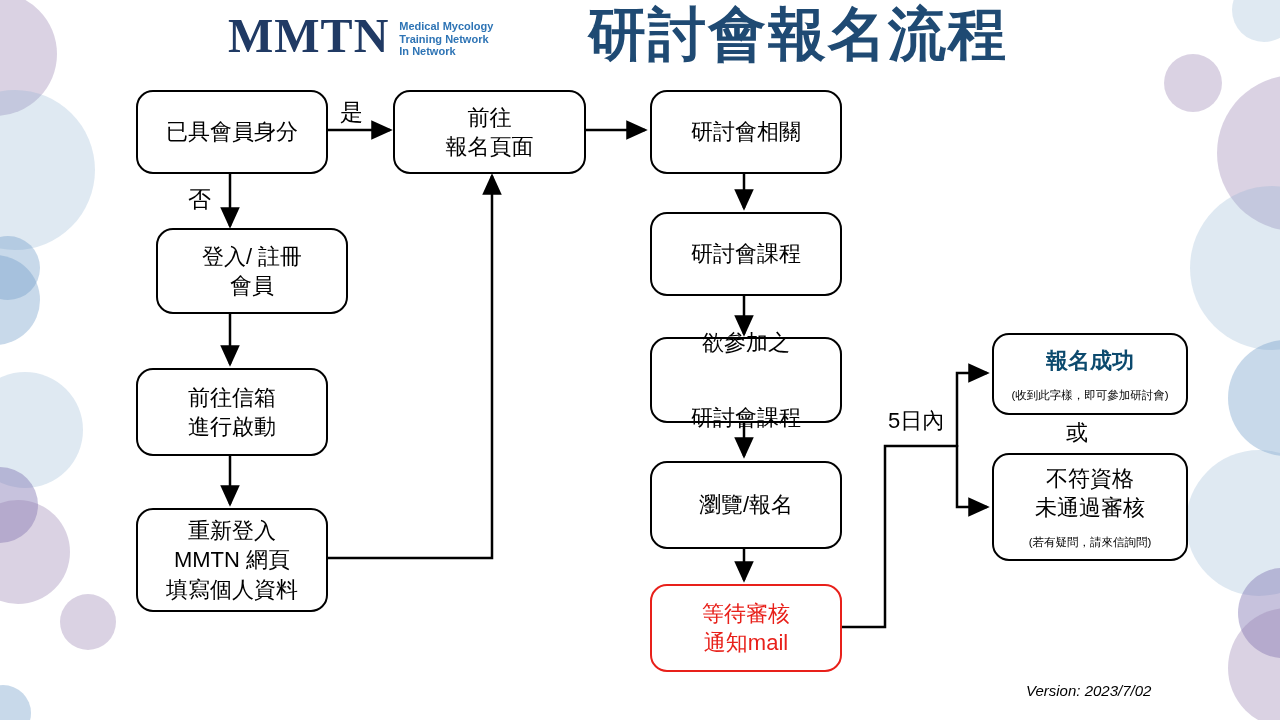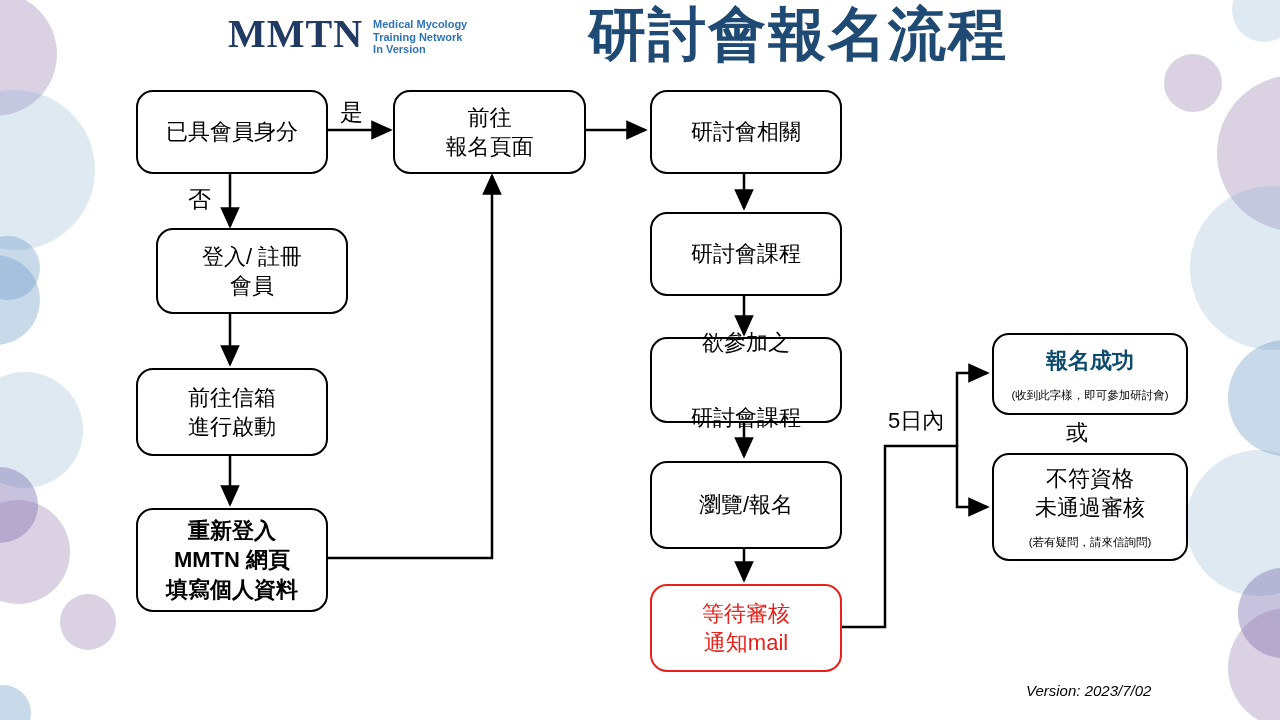--- a/index.html
+++ b/index.html
@@ -13,21 +13,21 @@
   .bg{position:absolute;border-radius:50%;z-index:0;}
   .bg-blue{background:rgba(140,175,210,0.28);}
   .bg-blue2{background:rgba(110,155,200,0.38);}
   .bg-purple{background:rgba(150,125,175,0.35);}
   .bg-purple2{background:rgba(130,120,180,0.45);}
 
   
   .logo-wrap{position:absolute;left:228px;top:12px;display:flex;align-items:center;z-index:3;}
   .logo-text{
     font-family:"Liberation Serif", serif;font-weight:700;
-    font-size:40px;letter-spacing:1px;color:#203A64;line-height:1;
+    font-size:48px;letter-spacing:1px;color:#203A64;line-height:1;
   }
   .logo-sub{margin-left:10px;color:#2E74B5;font-weight:700;font-size:11px;line-height:1.15;padding-top:6px;}
   .page-title{
     position:absolute;left:588px;top:2px;width:480px;z-index:3;
     font-size:58px;font-weight:700;color:#1F4A73;letter-spacing:2px;line-height:1.1;
   }
 
   
   .fbox{
     position:absolute;z-index:2;background:#fff;
@@ -65,21 +65,21 @@
 <div class="bg bg-blue2" style="left:1228px;top:340px;width:116px;height:116px;"></div>
 <div class="bg bg-blue" style="left:1186px;top:450px;width:146px;height:146px;"></div>
 <div class="bg bg-purple2" style="left:1238px;top:568px;width:90px;height:90px;"></div>
 <div class="bg bg-purple" style="left:1228px;top:608px;width:120px;height:120px;"></div>
 
 <div class="logo-wrap">
   <div class="logo-text">MMTN</div>
   <div class="logo-sub">
     <div>Medical Mycology</div>
     <div>Training Network</div>
-    <div>In Version</div>
+    <div>In Network</div>
   </div>
 </div>
 <div class="page-title">研討會報名流程</div>
 
 <svg class="connectors" width="1280" height="720" viewBox="0 0 1280 720">
   <defs>
     <marker id="arr" markerWidth="9" markerHeight="9" refX="7.5" refY="4.5" orient="auto">
       <polygon points="0,0.6 8.6,4.5 0,8.4" fill="#000"></polygon>
     </marker>
   </defs>
@@ -136,21 +136,21 @@
 <div class="fbox" style="left:136px;top:368px;width:188px;height:84px;">
   <div>前往信箱</div>
   <div>進行啟動</div>
 </div>
 
 <div class="fbox" style="left:650px;top:337px;width:188px;height:82px;gap:45px;">
   <div>欲參加之</div>
   <div>研討會課程</div>
 </div>
 
-<div class="fbox" style="left:136px;top:508px;width:188px;height:100px;font-weight:bold;">
+<div class="fbox" style="left:136px;top:508px;width:188px;height:100px;">
   <div>重新登入</div>
   <div>MMTN 網頁</div>
   <div>填寫個人資料</div>
 </div>
 
 <div class="fbox" style="left:650px;top:461px;width:188px;height:84px;">
   <div>瀏覽/報名</div>
 </div>
 
 <div class="fbox red" style="left:650px;top:584px;width:188px;height:84px;">

